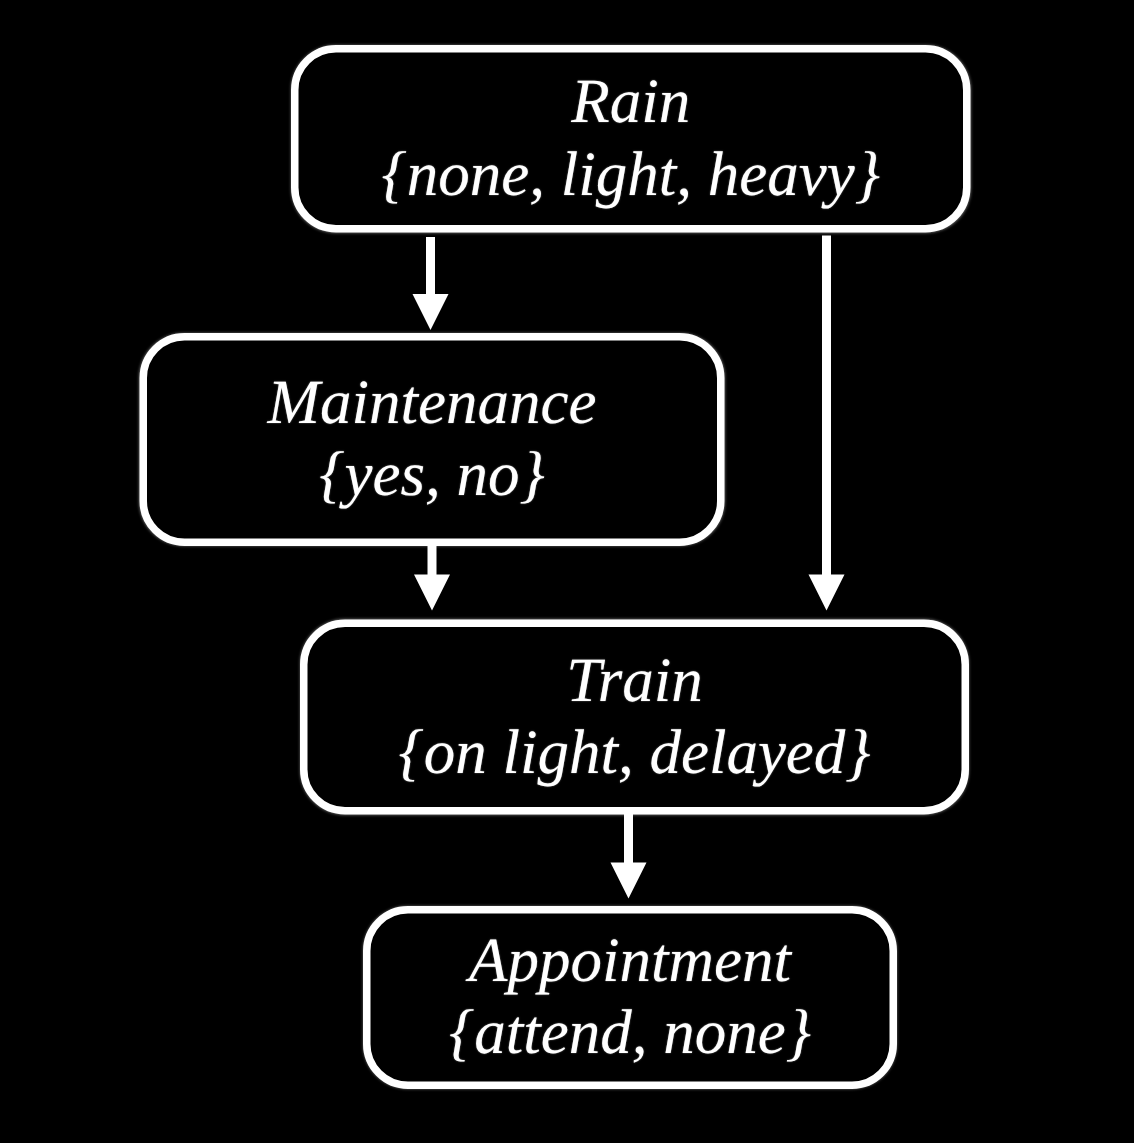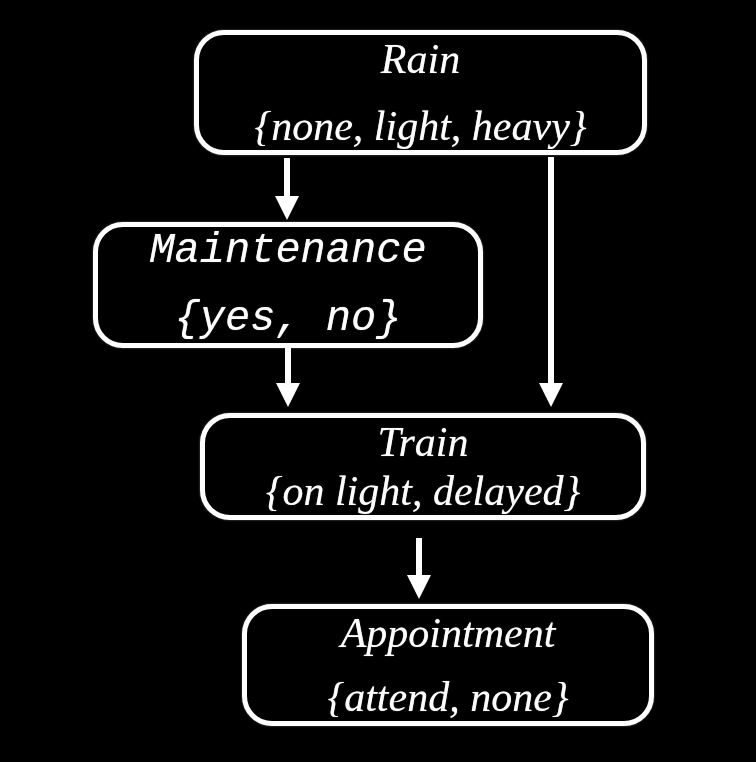--- a/index.html
+++ b/index.html
@@ -25,21 +25,21 @@
   }
   .node {
     position: absolute;
     box-sizing: border-box;
     background: #000000;
     border: 5px solid #ffffff;
     border-radius: 30px;
     display: flex;
     flex-direction: column;
     align-items: center;
-    justify-content: space-between;
+    justify-content: center;
     text-align: center;
     color: #ffffff;
     font-style: italic;
     font-size: 42px;
     line-height: 1.15;
     box-shadow: 0 0 2px rgba(255,255,255,0.45);
   }
   .node .node-label,
   .node .node-domain {
     white-space: nowrap;
@@ -77,28 +77,28 @@
       <line class="edge-line" x1="419" y1="538" x2="419" y2="577"></line>
       <polygon class="edge-head" points="407,575 431,575 419,599"></polygon>
     </g>
   </svg>
 
   <div class="node" style="left:194px; top:30px; width:453px; height:125px;">
     <div class="node-label">Rain</div>
     <div class="node-domain">{none, light, heavy}</div>
   </div>
 
-  <div class="node" style="left:93px; top:222px; width:390px; height:126px;font-family:Liberation Mono, monospace;">
+  <div class="node" style="left:93px; top:222px; width:390px; height:142px;">
     <div class="node-label">Maintenance</div>
     <div class="node-domain">{yes, no}</div>
   </div>
 
-  <div class="node" style="left:200px; top:413px; width:446px; height:107px;">
+  <div class="node" style="left:200px; top:413px; width:446px; height:130px;">
     <div class="node-label">Train</div>
     <div class="node-domain">{on light, delayed}</div>
   </div>
 
-  <div class="node" style="left:242px; top:604px; width:412px; height:122px;">
+  <div class="node" style="left:242px; top:604px; width:356px; height:122px;">
     <div class="node-label">Appointment</div>
     <div class="node-domain">{attend, none}</div>
   </div>
 
 </div>
 
 </body></html>

